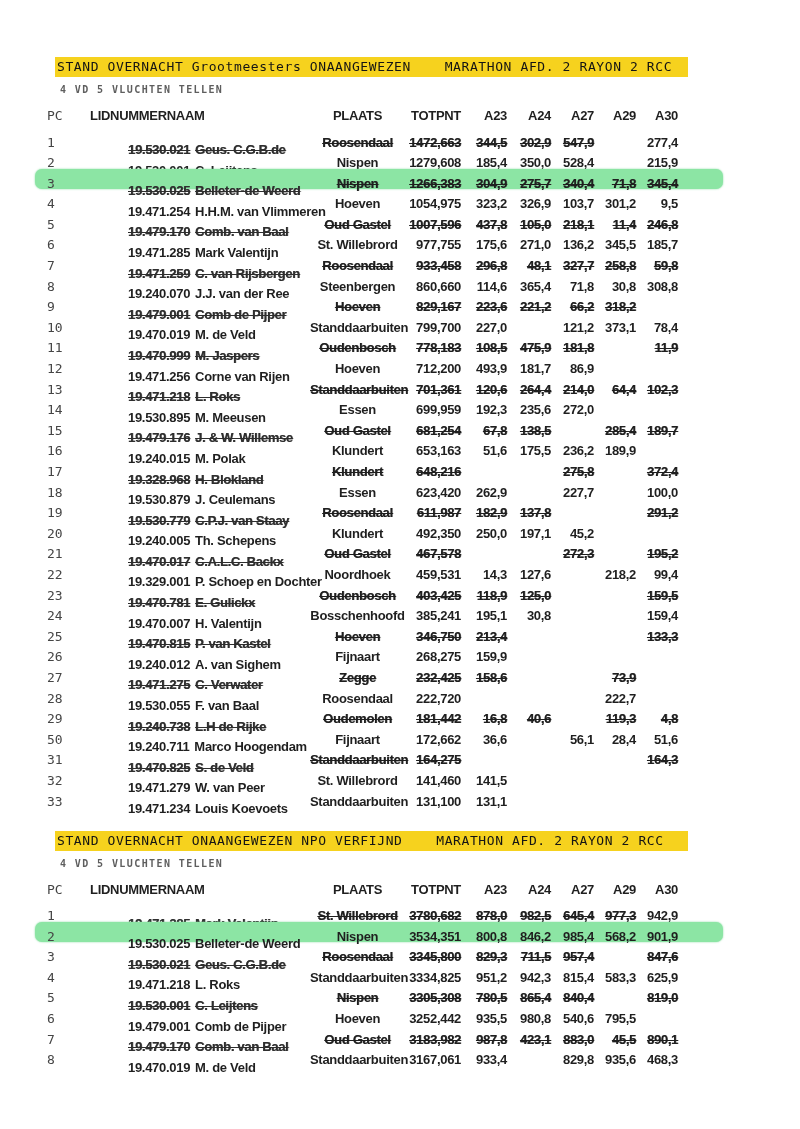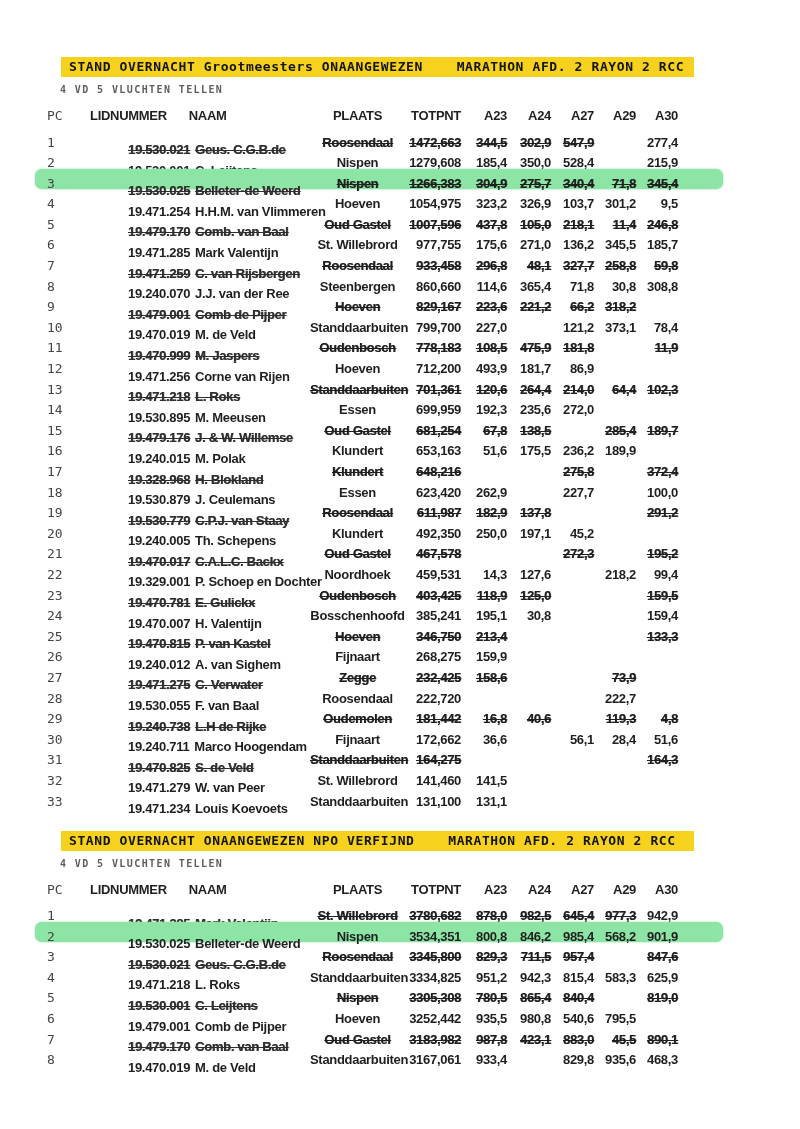--- a/index.html
+++ b/index.html
@@ -2,24 +2,24 @@
 <html><head>
 <meta charset="utf-8">
 <style>
   html,body{margin:0;padding:0;}
   body{background:#e9e9e9;font-family:"Liberation Sans",sans-serif;}
   .page{position:relative;width:800px;height:1129px;background:#ffffff;margin:0 auto;overflow:hidden;}
   .sheet{position:absolute;left:45px;top:57px;width:650px;}
 
   
   .bar{
-    margin-left:16px;width:633px;height:20px;line-height:20px;
+    margin-left:10px;width:633px;height:20px;line-height:20px;
     background:#f6d21e;color:#141414;
-    font-family:"DejaVu Sans Mono",monospace;font-weight:bold;font-size:13px;
-    letter-spacing:0.6px;white-space:pre;padding-left:8px;box-sizing:border-box;
+    font-family:"DejaVu Sans Mono",monospace;font-weight:normal;font-size:13px;
+    letter-spacing:0.6px;white-space:pre;padding-left:2px;box-sizing:border-box;
   }
   .sub{
     margin:7px 0 5px 15px;height:16px;
     font-family:"DejaVu Sans Mono",monospace;font-size:10px;font-weight:bold;
     letter-spacing:1.4px;color:#5e5e5e;white-space:pre;
   }
 
   
   .thead,.trow{
     display:grid;
@@ -36,21 +36,21 @@
     letter-spacing:-0.3px;color:#1f1f1f;
   }
   .c.pc{
     font-family:"DejaVu Sans Mono",monospace;font-weight:normal;font-size:13px;
     color:#454545;padding-left:2px;letter-spacing:0;
   }
   .c.num{text-align:right;}
   .c.plaats{text-align:center;}
   .lid{padding-left:38px;display:inline-block;}
   .nm{margin-left:5px;display:inline-block;margin-top:15px;}
-  .naamh{margin-left:22px;display:inline-block;}
+  .naamh{margin-left:0;display:inline-block;}
 
   
   .strike{
     text-decoration:line-through;
     text-decoration-thickness:1.4px;
     color:#2e2e2e;
     text-shadow:0.45px 0 0 rgba(40,40,40,0.65);
   }
 
   
@@ -397,21 +397,21 @@
             <span class="c lidnaam"><span class="lid strike">19.240.738</span><span class="nm strike">L.H de Rijke</span></span>
             <span class="c plaats strike">Oudemolen</span>
             <span class="c num strike">181,442</span>
             <span class="c num strike">16,8</span>
             <span class="c num strike">40,6</span>
             <span class="c num strike"></span>
             <span class="c num strike">119,3</span>
             <span class="c num strike">4,8</span>
           </div>
           <div class="trow">
-            <span class="c pc">30</span>
+            <span class="c pc">50</span>
             <span class="c lidnaam"><span class="lid">19.240.711</span><span class="nm">Marco Hoogendam</span></span>
             <span class="c plaats">Fijnaart</span>
             <span class="c num">172,662</span>
             <span class="c num">36,6</span>
             <span class="c num"></span>
             <span class="c num">56,1</span>
             <span class="c num">28,4</span>
             <span class="c num">51,6</span>
           </div>
           <div class="trow">

